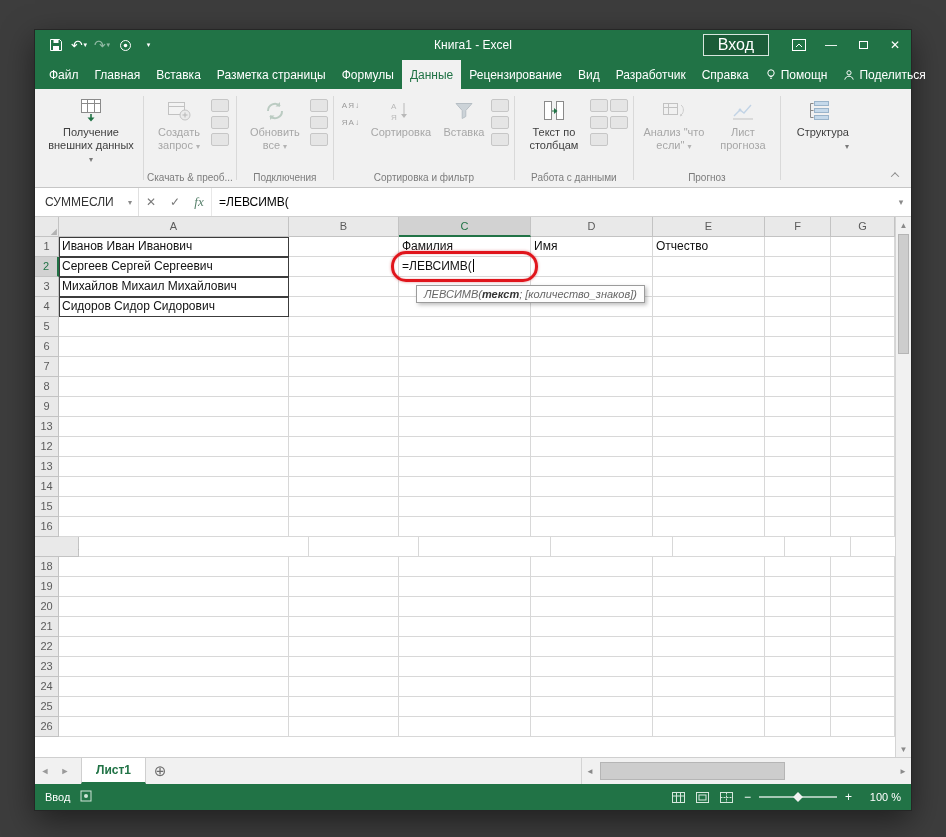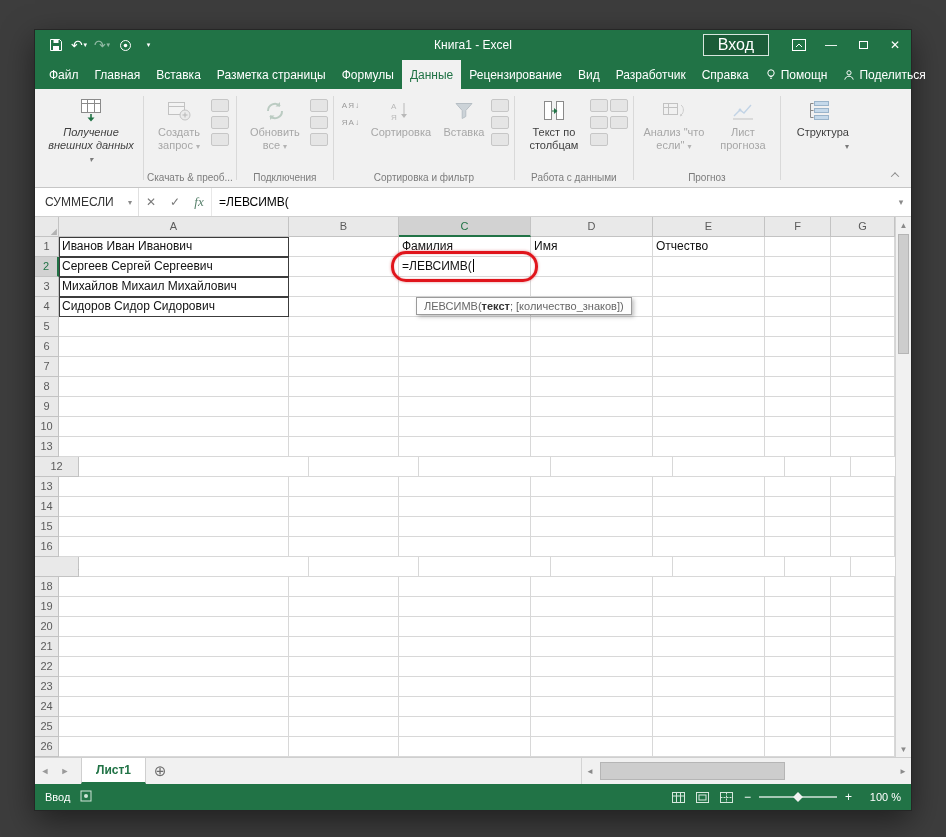--- a/index.html
+++ b/index.html
@@ -215,21 +215,21 @@
         <div class="rg-body">
           <div class="bigbtn">
             <span class="bb-ic">
               <svg width="30" height="26" viewBox="0 0 30 26">
                   <rect x="5.5" y="1.5" width="19" height="13" fill="#fff" stroke="#8a8a8a"></rect>
                   <path d="M5.5 5.5h19M11.5 1.5v13M18.5 1.5v13" stroke="#8a8a8a"></path>
                   <path d="M15 16v5" stroke="#217346" stroke-width="1.6" fill="none"></path>
                   <path d="M11.5 19.5l3.5 4 3.5-4z" fill="#217346"></path>
                 </svg>
             </span>
-            <span class="bb-lbl" style="width:88px;font-style:italic;"><span>Получение внешних данных</span> <span class="dd">▾</span></span>
+            <span class="bb-lbl" style="width:88px;"><span>Получение внешних данных</span> <span class="dd">▾</span></span>
           </div>
         </div>
         <div class="rg-label">&nbsp;</div>
       </div>
       <div class="rsep"></div>
 
       <div class="rgroup">
         <div class="rg-body">
           <div class="bigbtn dis">
             <span class="bb-ic">
@@ -499,41 +499,31 @@
           <div class="rowhdr" style="width: 24px;">9</div>
           <div class="cell" style="width: 230px;"></div>
           <div class="cell" style="width: 110px;"></div>
           <div class="cell" style="width: 132px;"></div>
           <div class="cell" style="width: 122px;"></div>
           <div class="cell" style="width: 112px;"></div>
           <div class="cell" style="width: 66px;"></div>
           <div class="cell" style="width: 64px;"></div>
         </div>
         <div class="grow">
-          <div class="rowhdr" style="width: 24px;">10</div>
-          <div class="cell" style="width: 230px;"></div>
-          <div class="cell" style="width: 110px;"></div>
-          <div class="cell" style="width: 132px;"></div>
-          <div class="cell" style="width: 122px;"></div>
-          <div class="cell" style="width: 112px;"></div>
-          <div class="cell" style="width: 66px;"></div>
-          <div class="cell" style="width: 64px;"></div>
-        </div>
-        <div class="grow">
           <div class="rowhdr" style="width: 24px;">13</div>
           <div class="cell" style="width: 230px;"></div>
           <div class="cell" style="width: 110px;"></div>
           <div class="cell" style="width: 132px;"></div>
           <div class="cell" style="width: 122px;"></div>
           <div class="cell" style="width: 112px;"></div>
           <div class="cell" style="width: 66px;"></div>
           <div class="cell" style="width: 64px;"></div>
         </div>
         <div class="grow">
-          <div class="rowhdr" style="width: 44px;">12</div>
+          <div class="rowhdr" style="width: 24px;">12</div>
           <div class="cell" style="width: 230px;"></div>
           <div class="cell" style="width: 110px;"></div>
           <div class="cell" style="width: 132px;"></div>
           <div class="cell" style="width: 122px;"></div>
           <div class="cell" style="width: 112px;"></div>
           <div class="cell" style="width: 66px;"></div>
           <div class="cell" style="width: 64px;"></div>
         </div>
         <div class="grow">
           <div class="rowhdr" style="width: 24px;">13</div>
@@ -670,21 +660,21 @@
           <div class="cell" style="width: 230px;"></div>
           <div class="cell" style="width: 110px;"></div>
           <div class="cell" style="width: 132px;"></div>
           <div class="cell" style="width: 122px;"></div>
           <div class="cell" style="width: 112px;"></div>
           <div class="cell" style="width: 66px;"></div>
           <div class="cell" style="width: 64px;"></div>
         </div>
       </div>
     <div class="annotation" style="left: 356px; top: 34px; width: 147px; height: 31px;"></div>
-    <div class="fn-tooltip" style="left: 381px; top: 80px;">
+    <div class="fn-tooltip" style="left: 381px; top: 68px; font-style: italic;">
       <span>ЛЕВСИМВ(</span><b>текст</b><span>; [количество_знаков])</span>
     </div>
     <div class="vscroll">
       <div class="vs-ar">▲</div>
       <div class="vs-thumb"></div>
       <div class="vs-ar down">▼</div>
     </div>
   </div>
 
   <div class="sheetbar">

